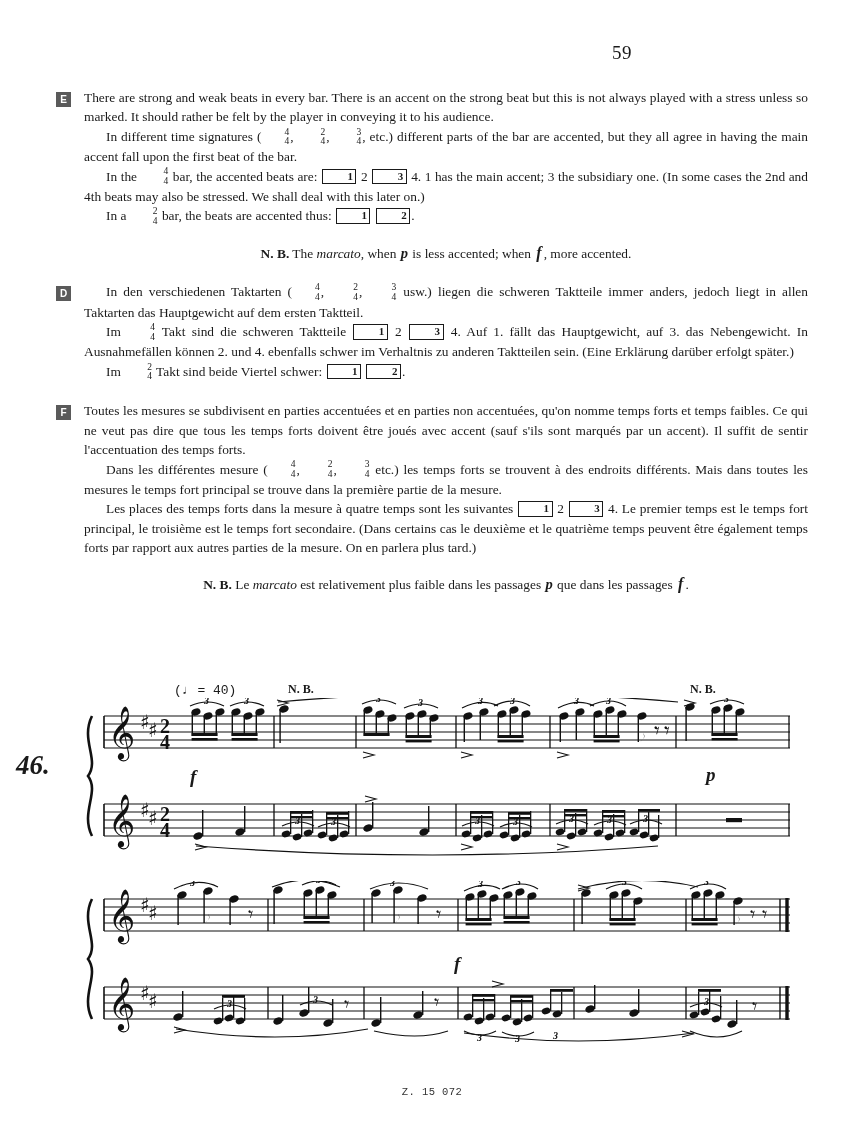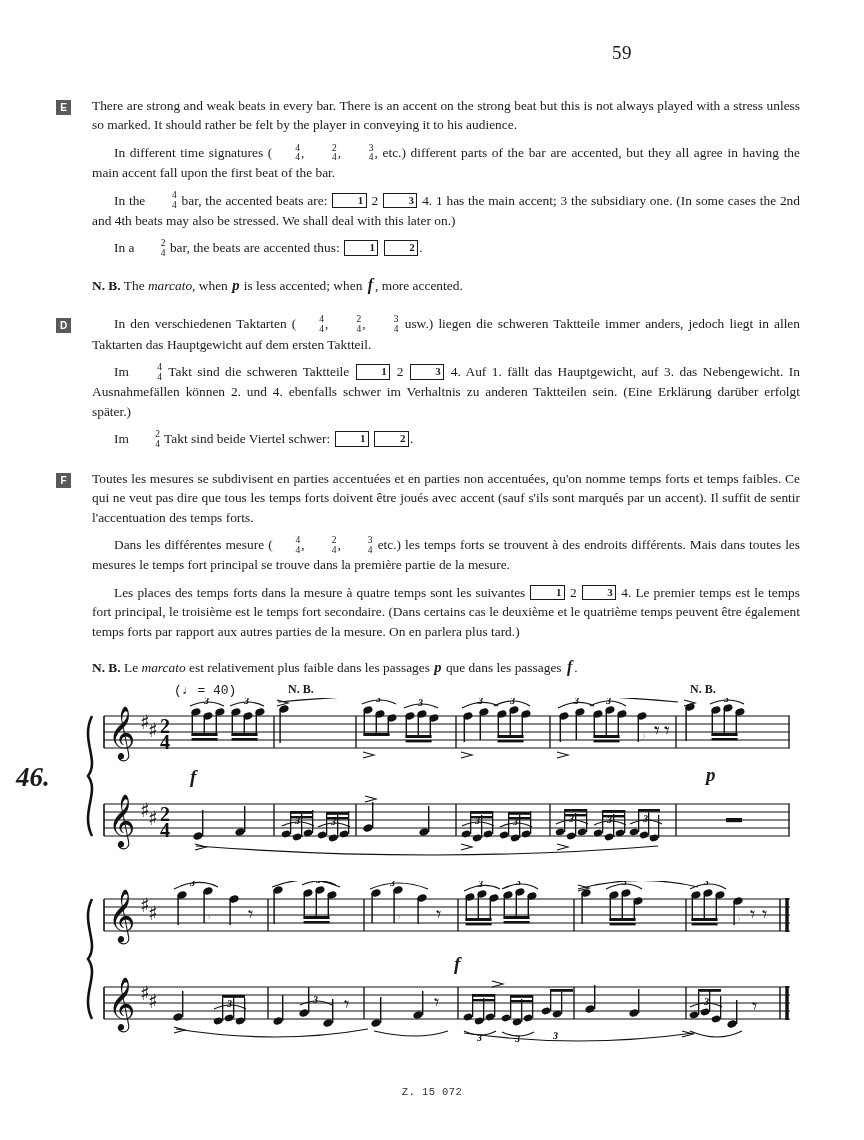--- a/index.html
+++ b/index.html
@@ -61,30 +61,30 @@
     font-weight: bold;
     line-height: 15px;
     text-align: center;
     box-sizing: border-box;
   }
 
   .para {
     font-size: 13.4px;
     line-height: 19.4px;
     text-align: justify;
-    margin: 8px;
+    margin: 0;
     text-indent: 0;
     hyphens: none;
   }
   .para.indent {
     text-indent: 22px;
   }
   .para.nb {
     margin-top: 16px;
-    text-align: left;
+    text-align: center;
   }
 
   .nb-label { font-weight: bold; }
 
   .it { font-style: italic; }
 
   
   .dyn {
     font-family: "Liberation Serif", serif;
     font-style: italic;
@@ -141,21 +141,21 @@
     position: absolute;
     left: 78px;
     width: 714px;
   }
   .system-1 { top: 22px; }
   .system-2 { top: 205px; }
 
   .exercise-number {
     position: absolute;
     left: -62px;
-    top: 64px;
+    top: 52px;
     font-size: 27px;
     font-family: "Liberation Serif", serif;
     font-weight: bold;
     font-style: italic;
   }
 
   .tempo-mark {
     position: absolute;
     left: 96px;
     top: -15px;

